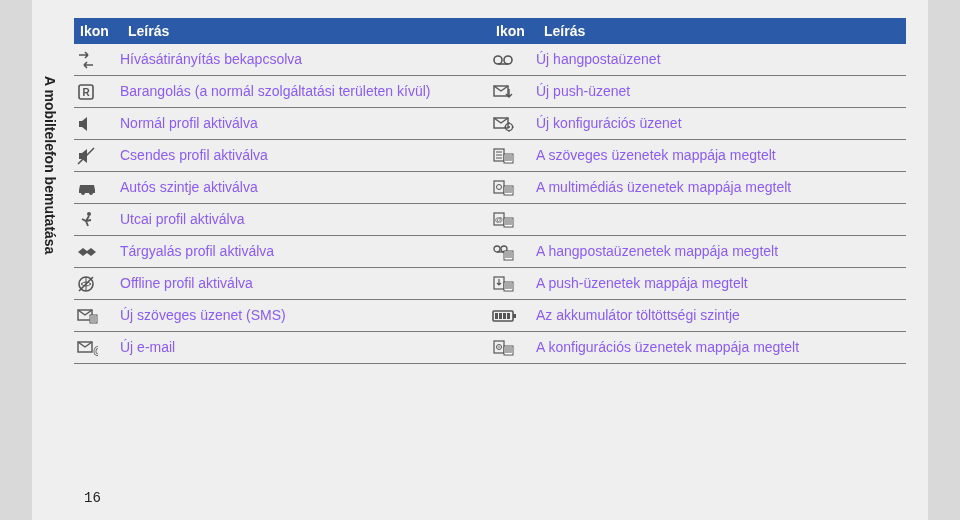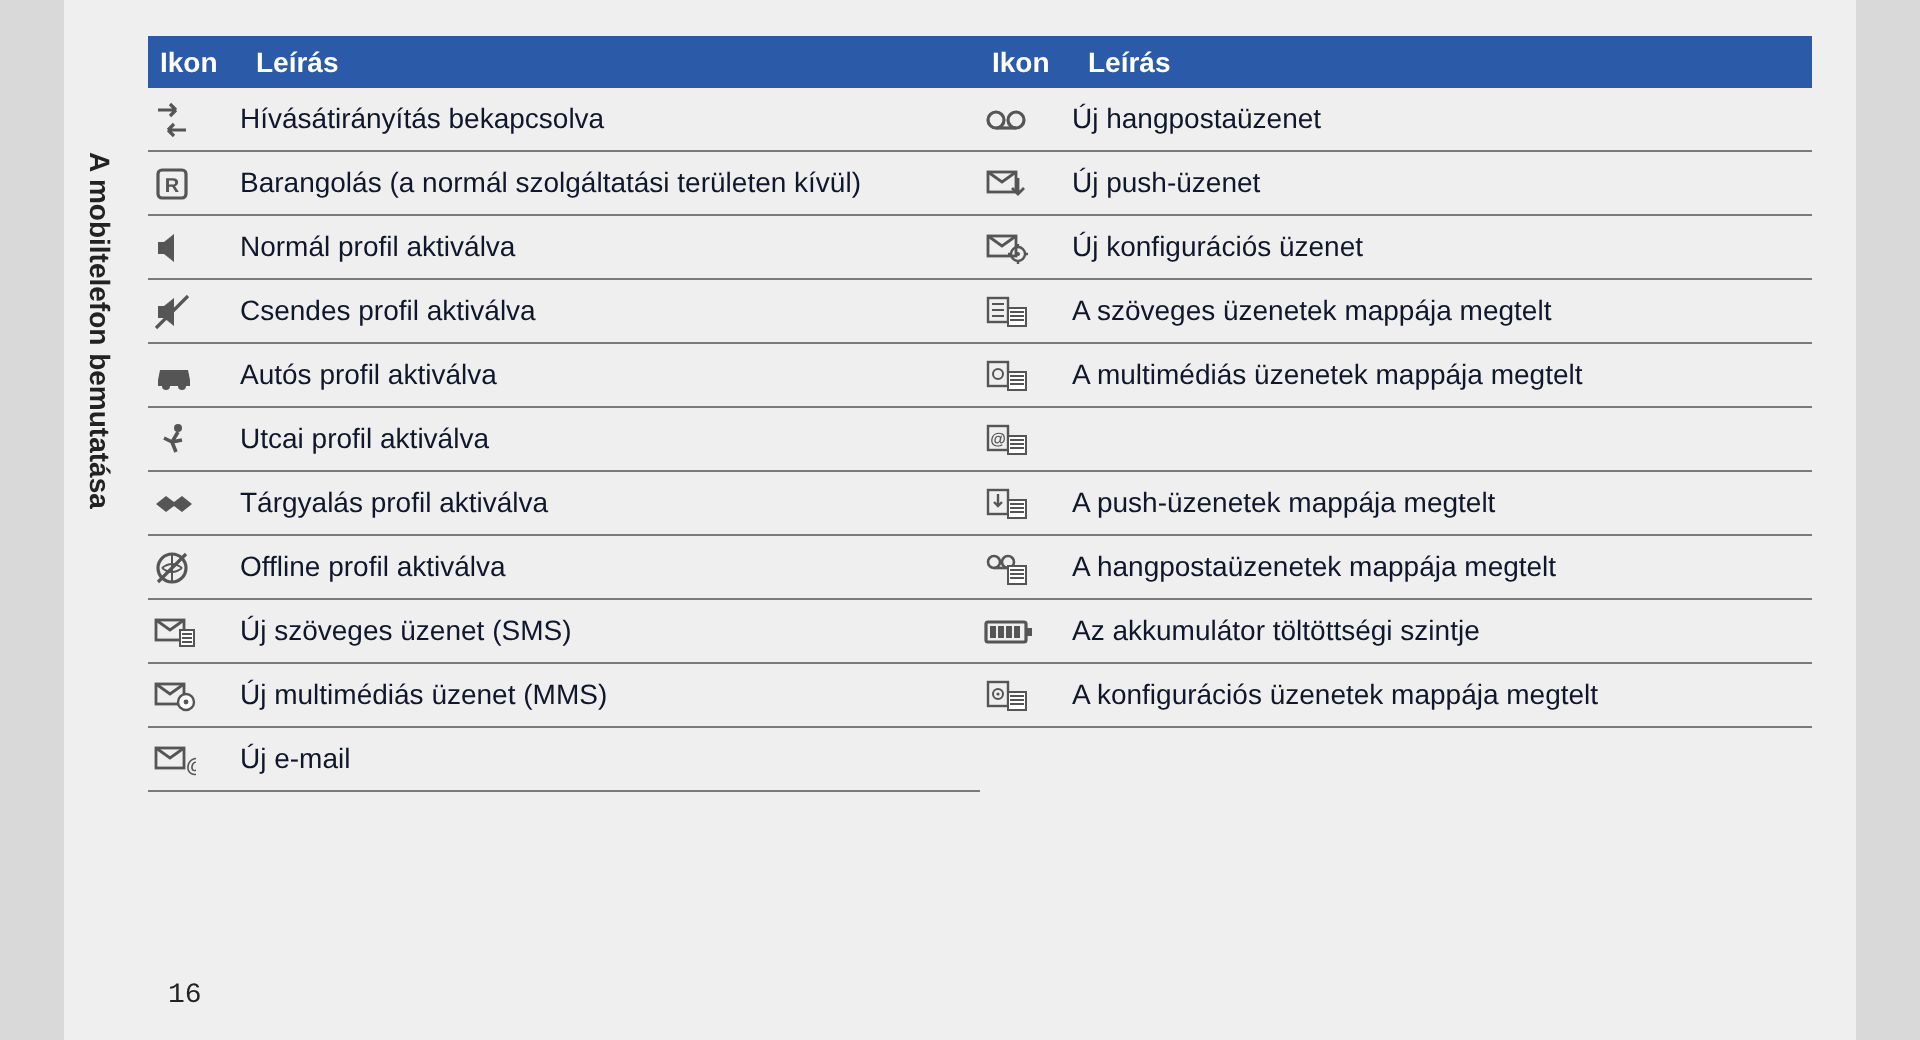--- a/index.html
+++ b/index.html
@@ -54,21 +54,21 @@
   }
   .row .cicon {
     width: 44px;
     display: flex;
     align-items: center;
     justify-content: flex-start;
     color: #555;
   }
   .row .desc {
     flex: 1;
-    color: #0f172a;
+    color: #8b5cf6;
     font-size: 14px;
     line-height: 1.25;
   }
   .pnum {
     position: absolute;
     left: 52px;
     bottom: 14px;
     font-size: 14px;
     color: #222;
     font-family: Liberation Mono, monospace;
@@ -128,21 +128,21 @@
       </div>
 
       <div class="row">
         <span class="cicon">
           <svg width="22" height="18" viewBox="0 0 22 18">
               <path d="M3 11 L4 6 L18 6 L19 11 L19 14 L3 14 Z" fill="#555"></path>
               <circle cx="7" cy="14" r="2" fill="#555"></circle>
               <circle cx="15" cy="14" r="2" fill="#555"></circle>
             </svg>
         </span>
-        <span class="desc">Autós profil aktiválva</span>
+        <span class="desc">Autós szintje aktiválva</span>
       </div>
 
       <div class="row">
         <span class="cicon">
           <svg width="20" height="20" viewBox="0 0 20 20">
               <circle cx="13" cy="4" r="2" fill="#555"></circle>
               <path d="M13 6 L10 11 L6 9 M10 11 L12 16 M10 11 L15 10" stroke="#555" stroke-width="1.8" fill="none"></path>
             </svg>
         </span>
         <span class="desc">Utcai profil aktiválva</span>
@@ -175,31 +175,20 @@
               <path d="M2 3 L9 8 L16 3" stroke="#555" stroke-width="1.4" fill="none"></path>
               <rect x="14" y="8" width="7" height="8" fill="#fff" stroke="#555" stroke-width="1"></rect>
               <line x1="15" y1="10" x2="20" y2="10" stroke="#555"></line>
               <line x1="15" y1="12" x2="20" y2="12" stroke="#555"></line>
               <line x1="15" y1="14" x2="20" y2="14" stroke="#555"></line>
             </svg>
         </span>
         <span class="desc">Új szöveges üzenet (SMS)</span>
       </div>
 
-      <div class="row">
-        <span class="cicon">
-          <svg width="22" height="18" viewBox="0 0 22 18">
-              <rect x="2" y="3" width="14" height="10" fill="none" stroke="#555" stroke-width="1.4"></rect>
-              <path d="M2 3 L9 8 L16 3" stroke="#555" stroke-width="1.4" fill="none"></path>
-              <circle cx="17" cy="12" r="4" fill="#fff" stroke="#555" stroke-width="1.2"></circle>
-              <circle cx="17" cy="12" r="1.2" fill="#555"></circle>
-            </svg>
-        </span>
-        <span class="desc">Új multimédiás üzenet (MMS)</span>
-      </div>
 
       <div class="row">
         <span class="cicon">
           <svg width="22" height="18" viewBox="0 0 22 18">
               <rect x="2" y="3" width="14" height="10" fill="none" stroke="#555" stroke-width="1.4"></rect>
               <path d="M2 3 L9 8 L16 3" stroke="#555" stroke-width="1.4" fill="none"></path>
               <text x="17" y="15" font-size="10" fill="#555" font-weight="bold">@</text>
             </svg>
         </span>
         <span class="desc">Új e-mail</span>
@@ -281,53 +270,53 @@
         <span class="cicon">
           <svg width="22" height="18" viewBox="0 0 22 18">
               <rect x="2" y="2" width="10" height="12" fill="none" stroke="#555" stroke-width="1.2"></rect>
               <text x="7" y="11" font-size="8" fill="#555" text-anchor="middle" font-weight="bold">@</text>
               <rect x="12" y="7" width="9" height="9" fill="#fff" stroke="#555" stroke-width="1"></rect>
               <line x1="13" y1="9" x2="20" y2="9" stroke="#555"></line>
               <line x1="13" y1="11" x2="20" y2="11" stroke="#555"></line>
               <line x1="13" y1="13" x2="20" y2="13" stroke="#555"></line>
             </svg>
         </span>
-      </div>
-
-      <div class="row">
-        <span class="cicon">
-          <svg width="22" height="18" viewBox="0 0 22 18">
-              <rect x="2" y="2" width="10" height="12" fill="none" stroke="#555" stroke-width="1.2"></rect>
-              <path d="M7 4 L7 10 M5 8 L7 10 L9 8" stroke="#555" stroke-width="1.2" fill="none"></path>
-              <rect x="12" y="7" width="9" height="9" fill="#fff" stroke="#555" stroke-width="1"></rect>
-              <line x1="13" y1="9" x2="20" y2="9" stroke="#555"></line>
-              <line x1="13" y1="11" x2="20" y2="11" stroke="#555"></line>
-              <line x1="13" y1="13" x2="20" y2="13" stroke="#555"></line>
-            </svg>
-        </span>
-        <span class="desc">A push-üzenetek mappája megtelt</span>
       </div>
 
       <div class="row">
         <span class="cicon">
           <svg width="22" height="18" viewBox="0 0 22 18">
               <circle cx="5" cy="6" r="3" fill="none" stroke="#555" stroke-width="1.3"></circle>
               <circle cx="12" cy="6" r="3" fill="none" stroke="#555" stroke-width="1.3"></circle>
               <line x1="5" y1="9" x2="12" y2="9" stroke="#555" stroke-width="1.3"></line>
               <rect x="12" y="8" width="9" height="9" fill="#fff" stroke="#555" stroke-width="1"></rect>
               <line x1="13" y1="10" x2="20" y2="10" stroke="#555"></line>
               <line x1="13" y1="12" x2="20" y2="12" stroke="#555"></line>
               <line x1="13" y1="14" x2="20" y2="14" stroke="#555"></line>
             </svg>
         </span>
         <span class="desc">A hangpostaüzenetek mappája megtelt</span>
       </div>
 
       <div class="row">
         <span class="cicon">
+          <svg width="22" height="18" viewBox="0 0 22 18">
+              <rect x="2" y="2" width="10" height="12" fill="none" stroke="#555" stroke-width="1.2"></rect>
+              <path d="M7 4 L7 10 M5 8 L7 10 L9 8" stroke="#555" stroke-width="1.2" fill="none"></path>
+              <rect x="12" y="7" width="9" height="9" fill="#fff" stroke="#555" stroke-width="1"></rect>
+              <line x1="13" y1="9" x2="20" y2="9" stroke="#555"></line>
+              <line x1="13" y1="11" x2="20" y2="11" stroke="#555"></line>
+              <line x1="13" y1="13" x2="20" y2="13" stroke="#555"></line>
+            </svg>
+        </span>
+        <span class="desc">A push-üzenetek mappája megtelt</span>
+      </div>
+
+      <div class="row">
+        <span class="cicon">
           <svg width="26" height="14" viewBox="0 0 26 14">
               <rect x="1" y="2" width="20" height="10" rx="1" fill="none" stroke="#555" stroke-width="1.6"></rect>
               <rect x="21" y="5" width="3" height="4" fill="#555"></rect>
               <rect x="3" y="4" width="3" height="6" fill="#555"></rect>
               <rect x="7" y="4" width="3" height="6" fill="#555"></rect>
               <rect x="11" y="4" width="3" height="6" fill="#555"></rect>
               <rect x="15" y="4" width="3" height="6" fill="#555"></rect>
             </svg>
         </span>
         <span class="desc">Az akkumulátor töltöttségi szintje</span>

